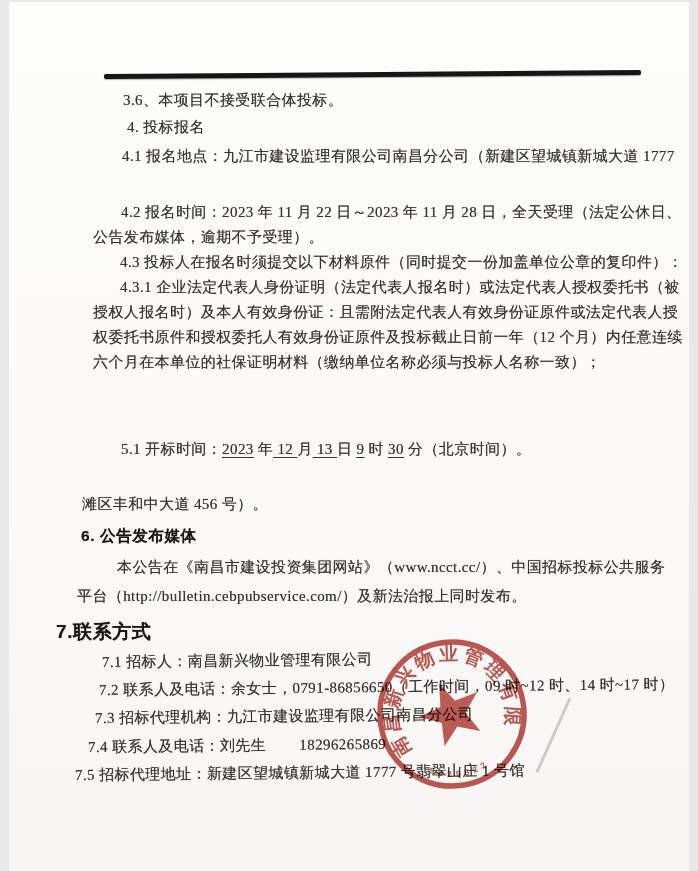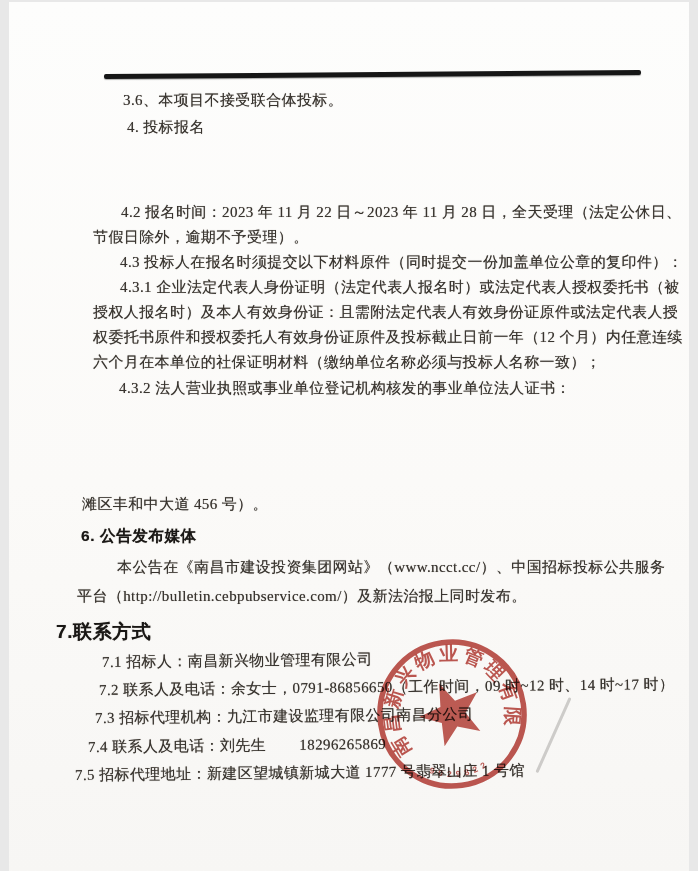--- a/index.html
+++ b/index.html
@@ -59,34 +59,35 @@
 </head>
 <body>
 
 <div class="page">
 
   <div class="topline"></div>
 
   <div class="ln" style="top:88px;left:114px;">3.6、本项目不接受联合体投标。</div>
   <div class="ln" style="top:115px;left:118px;">4. 投标报名</div>
 
+  <div class="ln" style="top:144px;left:113px;">4.1 报名地点：九江市建设监理有限公司南昌分公司（新建区望城镇新城大道 1777</div>
 
   <div class="ln" style="top:200px;left:112px;">4.2 报名时间：2023 年 11 月 22 日～2023 年 11 月 28 日，全天受理（法定公休日、</div>
-  <div class="ln" style="top:225px;left:84px;">节假日除外，逾期不予受理）。</div>
+  <div class="ln" style="top:225px;left:84px;">公告发布媒体，逾期不予受理）。</div>
 
   <div class="ln" style="top:250px;left:111px;">4.3 投标人在报名时须提交以下材料原件（同时提交一份加盖单位公章的复印件）：</div>
 
   <div class="ln" style="top:275px;left:111px;">4.3.1 企业法定代表人身份证明（法定代表人报名时）或法定代表人授权委托书（被</div>
   <div class="ln" style="top:300px;left:84px;">授权人报名时）及本人有效身份证：且需附法定代表人有效身份证原件或法定代表人授</div>
   <div class="ln" style="top:325px;left:84px;">权委托书原件和授权委托人有效身份证原件及投标截止日前一年（12 个月）内任意连续</div>
   <div class="ln" style="top:350px;left:84px;">六个月在本单位的社保证明材料（缴纳单位名称必须与投标人名称一致）；</div>
 
-  <div class="ln" style="top:376px;left:110px;">4.3.2 法人营业执照或事业单位登记机构核发的事业单位法人证书：</div>
 
 
+  <div class="ln" style="top:437px;left:112px;"><span>5.1 开标时间：</span><span class="useg">2023</span><span> 年</span><span class="useg"> 12 </span><span>月</span><span class="useg"> 13 </span><span>日 </span><span class="useg">9</span><span> 时 </span><span class="useg">30</span><span> 分（北京时间）。</span></div>
 
   <div class="ln" style="top:492px;left:73px;">滩区丰和中大道 456 号）。</div>
 
   <div class="ln hd" style="top:523px;left:72px;">6. 公告发布媒体</div>
 
   <div class="ln" style="top:584px;left:68px;">平台（http://bulletin.cebpubservice.com/）及新法治报上同时发布。</div>
   <div class="ln" style="top:555px;left:108px;">本公告在《南昌市建设投资集团网站》（www.ncct.cc/）、中国招标投标公共服务</div>
 
   <div class="ln hd hd7" style="top:619px;left:47px;">7.联系方式</div>
 

